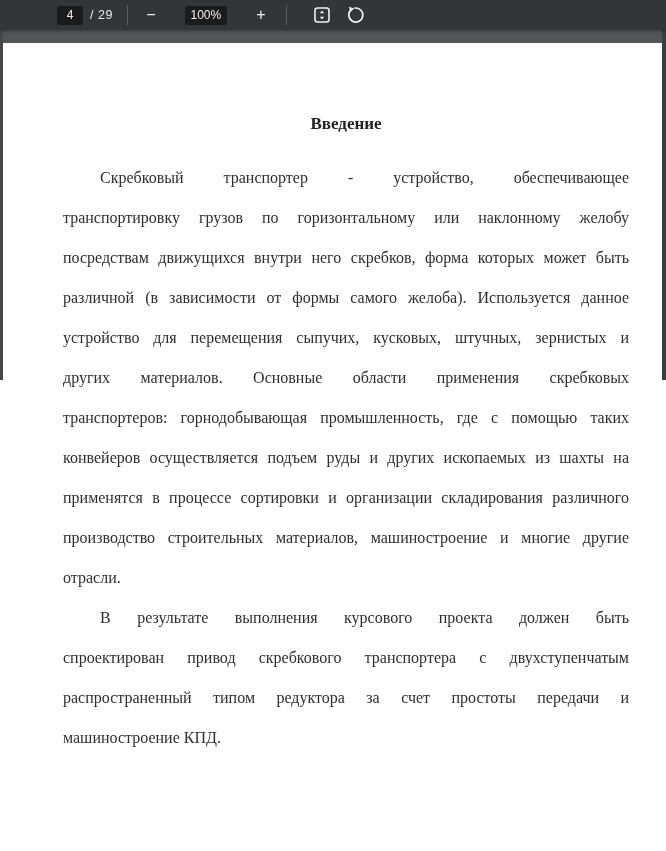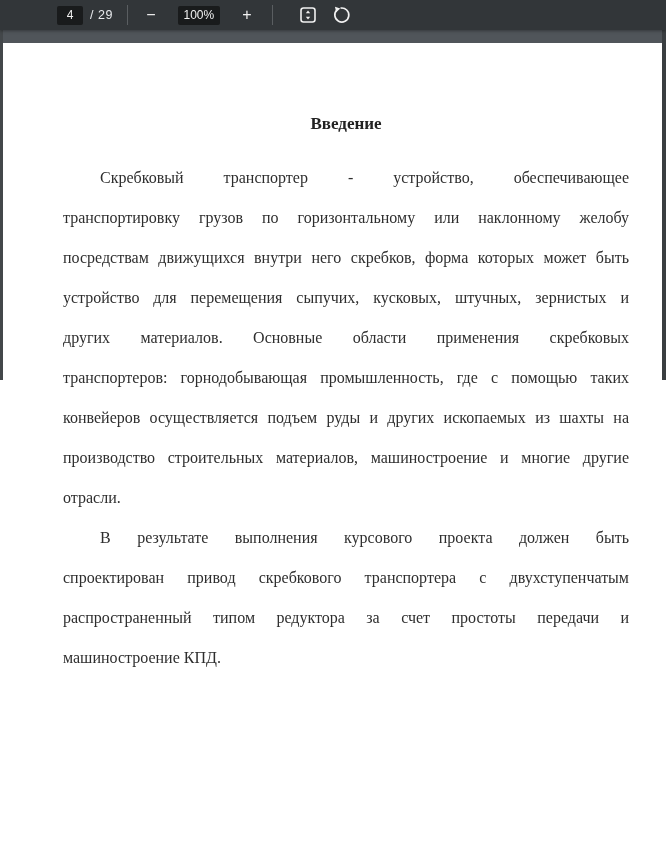--- a/index.html
+++ b/index.html
@@ -25,21 +25,21 @@
   .page-total{color:#e8eaed;font-size:12.5px;margin-left:7px;letter-spacing:.5px;}
   .tb-sep{width:1px;height:20px;background:#5a5e61;margin:0 12px 0 14px;}
   .tb-btn{
     background:transparent;border:none;color:#f1f1f1;cursor:pointer;
     width:22px;height:22px;display:flex;align-items:center;justify-content:center;
     font-size:16px;line-height:1;padding:0;
   }
   .zoom-box{
     width:42px;height:19px;background:#191b1c;border-radius:2px;
     color:#f1f1f1;font-size:12px;display:flex;align-items:center;justify-content:center;
-    margin:0 16px;
+    margin:0 23px;
   }
   .zoom-out{margin-left:0;}
   .icon-btn{margin-left:12px;}
   .icon-btn svg{display:block;}
   
   .page-gap{
     position:absolute;top:30px;left:0;width:666px;height:13px;
     background:#50555a;z-index:2;
   }
   .edge-left{
@@ -111,24 +111,26 @@
 <div class="page-gap"></div>
 <div class="edge-left"></div>
 <div class="edge-right"></div>
 
 <div class="pdf-page">
   <div class="doc-title">Введение</div>
   <div class="para">
       <div class="tline">Скребковый транспортер - устройство, обеспечивающее</div>
       <div class="tline">транспортировку грузов по горизонтальному или наклонному желобу</div>
       <div class="tline">посредствам движущихся внутри него скребков, форма которых может быть</div>
+      <div class="tline">различной (в зависимости от формы самого желоба). Используется данное</div>
       <div class="tline">устройство для перемещения сыпучих, кусковых, штучных, зернистых и</div>
       <div class="tline">других материалов. Основные области применения скребковых</div>
       <div class="tline">транспортеров: горнодобывающая промышленность, где с помощью таких</div>
       <div class="tline">конвейеров осуществляется подъем руды и других ископаемых из шахты на</div>
+      <div class="tline">применятся в процессе сортировки и организации складирования различного</div>
       <div class="tline">производство строительных материалов, машиностроение и многие другие</div>
       <div class="tline">отрасли.</div>
     </div>
   <div class="para">
       <div class="tline">В результате выполнения курсового проекта должен быть</div>
       <div class="tline">спроектирован привод скребкового транспортера с двухступенчатым</div>
       <div class="tline">распространенный типом редуктора за счет простоты передачи и</div>
       <div class="tline">машиностроение КПД.</div>
     </div>
 </div>

